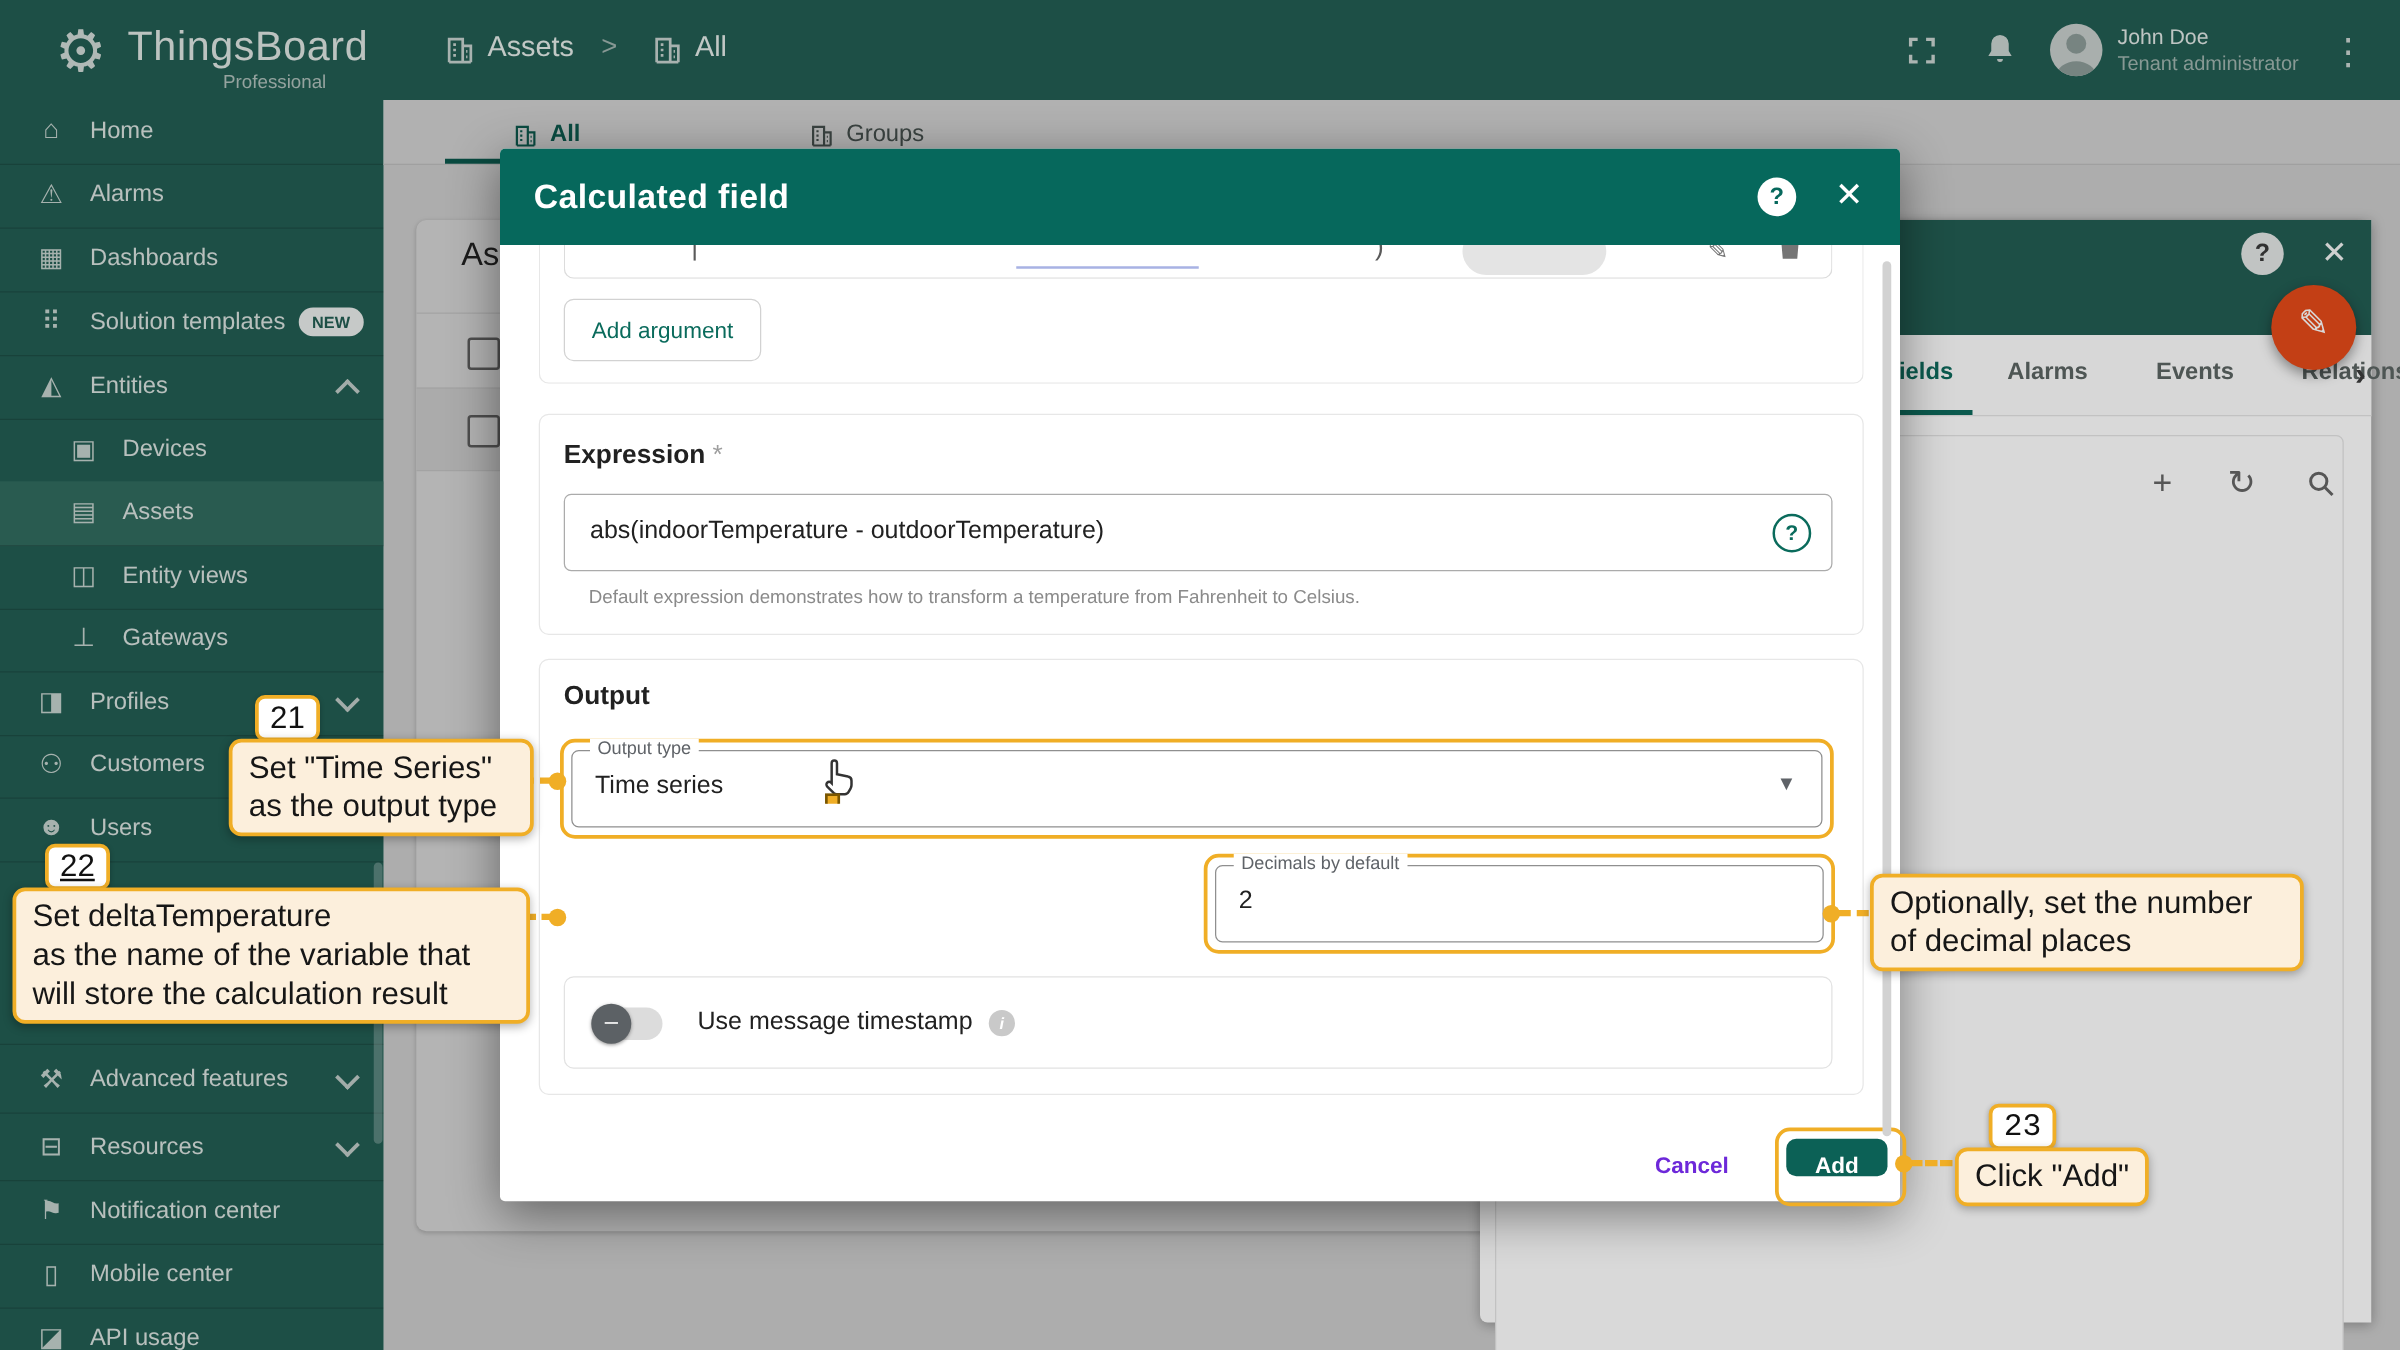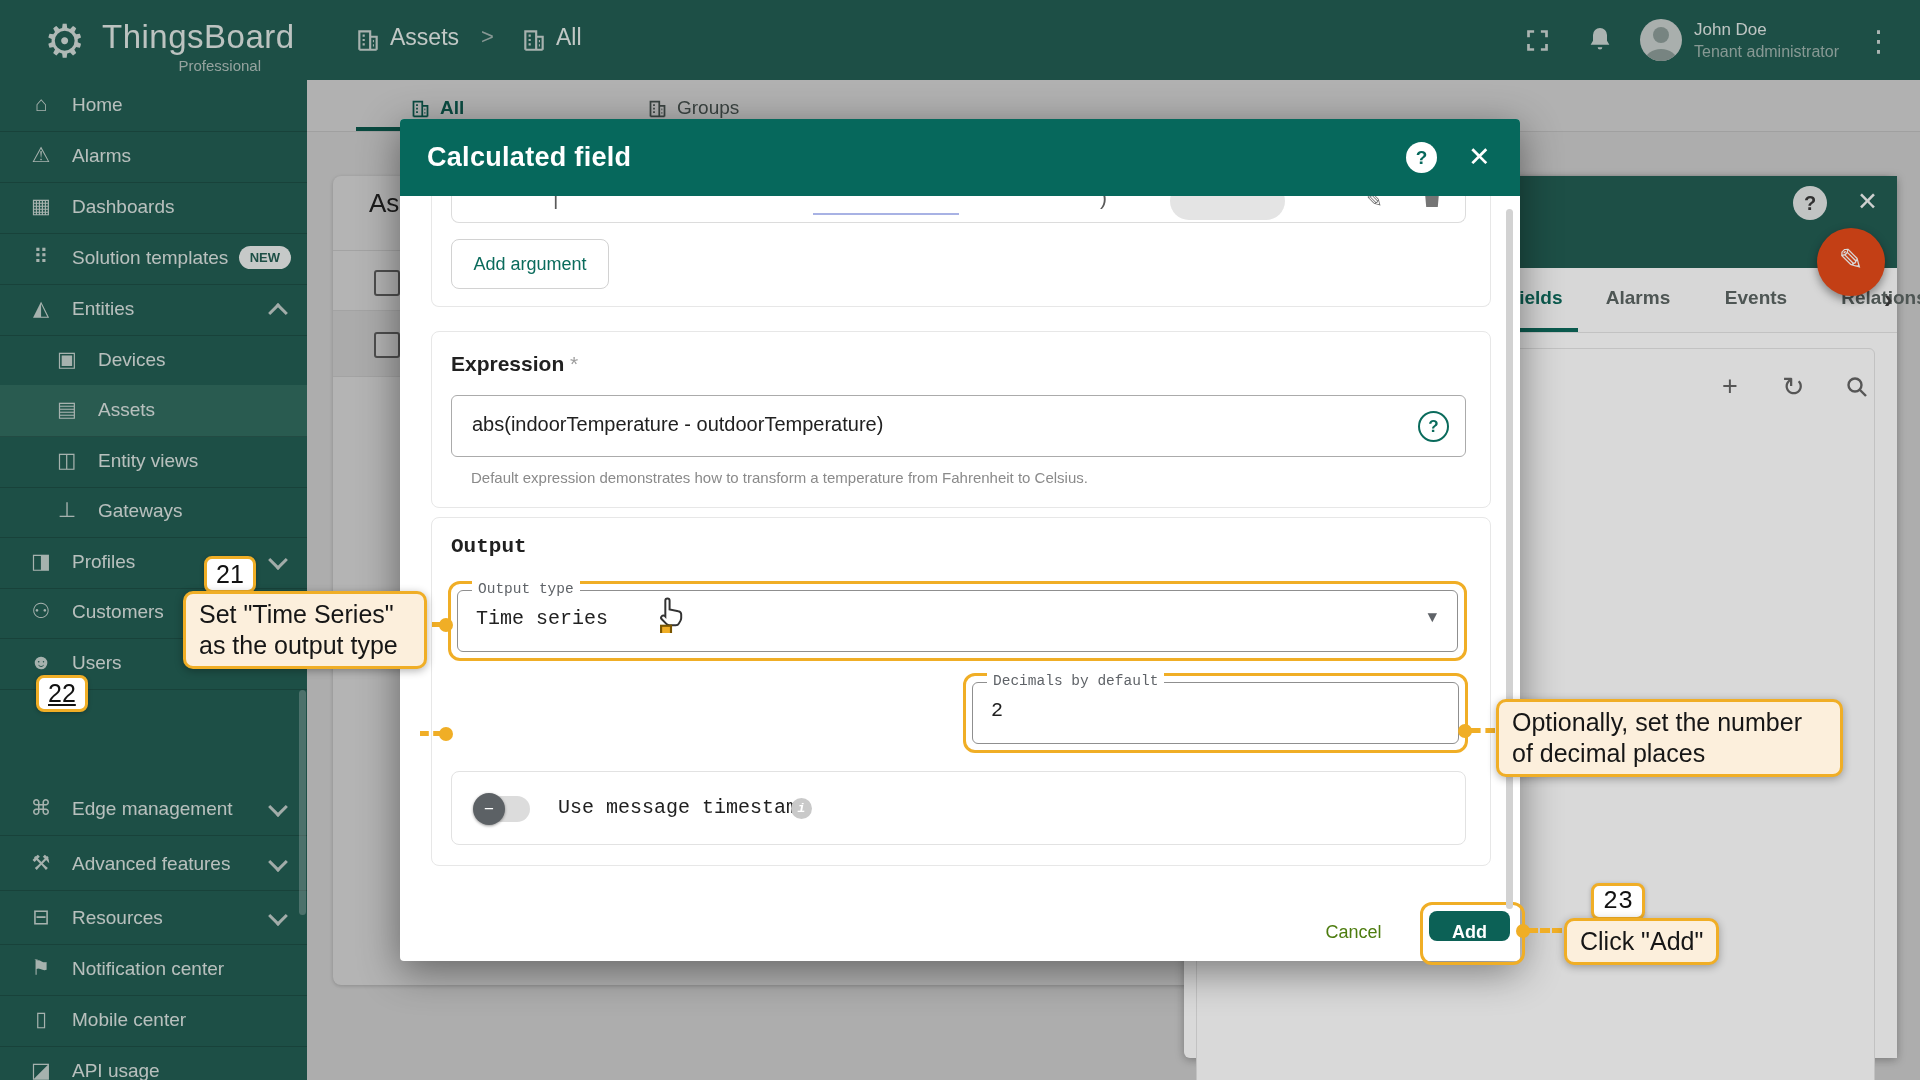--- a/index.html
+++ b/index.html
@@ -99,38 +99,38 @@
   #btn-add-arg{position:absolute;left:19px;top:43px;width:156px;height:48px;border:1px solid #D2D2D2;border-radius:8px;
                background:#FFF;color:#0A6B5C;font-size:18px;font-weight:500;text-align:center;line-height:48px;cursor:pointer;}
   #p-expr{top:212px;height:175px;}
   .sec-head{position:absolute;left:19px;font-size:21px;font-weight:bold;color:#212121;}
   .req{color:#9E9E9E;font-weight:normal;}
   #expr-input{position:absolute;left:19px;top:63px;width:1013px;height:60px;border:1px solid #ABABAB;border-radius:6px;}
   #expr-val{position:absolute;left:20px;top:17px;font-size:20px;color:#212121;}
   #expr-help{position:absolute;right:16px;top:15px;width:27px;height:27px;border:2.5px solid #0A6B5C;border-radius:50%;
              color:#0A6B5C;font-weight:bold;font-size:17px;text-align:center;line-height:27px;}
   #expr-hint{position:absolute;left:39px;top:137px;font-size:15px;color:#8A8A8A;}
-  #p-out{top:398px;height:347px;font-family:Liberation Mono, monospace;}
+  #p-out{top:408px;height:347px;}
   .hl{position:absolute;border:3px solid #F0AE26;border-radius:12px;background:#FFF;}
   #hl-ot{left:16px;top:63px;width:1013px;height:74px;}
   #hl-tsk{left:16px;top:155px;width:499px;height:74px;}
   #hl-dec{left:531px;top:155px;width:499px;height:74px;}
   .mfield{position:absolute;left:6px;top:6px;right:6px;bottom:6px;border:1px solid #8F8F8F;border-radius:6px;background:#FFF;}
   .mlabel{position:absolute;top:-10px;left:14px;background:#FFF;padding:0 6px;font-size:14.5px;color:#5F6368;white-space:nowrap;}
   .mval{position:absolute;left:18px;top:16px;font-size:20px;color:#212121;}
   .msel-arr{position:absolute;right:20px;top:18px;font-size:16px;color:#5F6368;}
   #toggle-row{position:absolute;left:19px;top:253px;width:1013px;height:72px;border:1px solid #E2E2E2;border-radius:8px;}
   #tg-track{position:absolute;left:24px;top:24px;width:54px;height:26px;background:#DCDCDC;border-radius:13px;}
   #tg-knob{position:absolute;left:-3px;top:-3px;width:32px;height:32px;border-radius:50%;background:#5C6165;
            color:#FFF;font-size:19px;text-align:center;line-height:30px;box-shadow:0 1px 3px rgba(0,0,0,.4);}
   #tg-label{position:absolute;left:106px;top:24px;font-size:20px;color:#212121;}
   #tg-info{position:absolute;left:339px;top:26px;width:21px;height:21px;border-radius:50%;background:#C9C9C9;
            color:#FFF;font-size:13px;font-weight:bold;font-style:italic;text-align:center;line-height:21px;}
-  #btn-cancel{position:absolute;left:906px;top:792px;width:95px;height:42px;color:#4d7c0f;font-size:18px;
-              font-weight:normal;text-align:center;line-height:42px;cursor:pointer;}
+  #btn-cancel{position:absolute;left:906px;top:792px;width:95px;height:42px;color:#6d28d9;font-size:18px;
+              font-weight:bold;text-align:center;line-height:42px;cursor:pointer;}
   #add-ring{position:absolute;left:1020px;top:783px;width:99px;height:57px;border:3px solid #F0AE26;border-radius:12px;}
   #btn-add{position:absolute;left:1029px;top:792px;width:81px;height:30px;background:#0C6156;border-radius:8px;
            color:#FFF;font-size:18px;font-weight:bold;text-align:center;line-height:42px;cursor:pointer;}
   #modal-scroll{position:absolute;left:1106px;top:90px;width:7px;height:700px;background:#D2D2D2;border-radius:4px;}
   #cursor-hand{position:absolute;left:222px;top:75px;width:34px;height:40px;}
 
   
   .co-box{position:absolute;background:#FCEFDC;border:3.5px solid #F0AE26;border-radius:10px;
           color:#161616;font-size:25px;line-height:31px;padding:5px 13px;box-shadow:0 2px 8px rgba(0,0,0,.3);}
   .co-badge{position:absolute;background:#FFF;border:3.5px solid #F0AE26;border-radius:8px;color:#111;
@@ -406,20 +406,25 @@
   <div class="dash" style="left:1528px;top:928px;width:34px;"></div>
   <div class="cdot" style="left:1516px;top:924px;"></div>
 
   <div class="co-badge" style="left:204px;top:556px;">21</div>
   <div class="co-box" style="left:183px;top:591px;width:212px;">
     <span class="co-line">Set "Time Series"</span>
     <span class="co-line">as the output type</span>
   </div>
 
   <div class="co-badge" style="left:36px;top:675px;text-decoration:underline;">22</div>
+  <div class="co-box" style="left:10px;top:710px;width:382px;">
+    <span class="co-line">Set deltaTemperature</span>
+    <span class="co-line">as the name of the variable that</span>
+    <span class="co-line">will store the calculation result</span>
+  </div>
 
   <div class="co-box" style="left:1496px;top:699px;width:315px;">
     <span class="co-line">Optionally, set the number</span>
     <span class="co-line">of decimal places</span>
   </div>
 
   <div class="co-badge" style="left:1591px;top:883px;font-family:Liberation Mono, monospace;">23</div>
   <div class="co-box" style="left:1564px;top:918px;">Click "Add"</div>
 
 </div>

